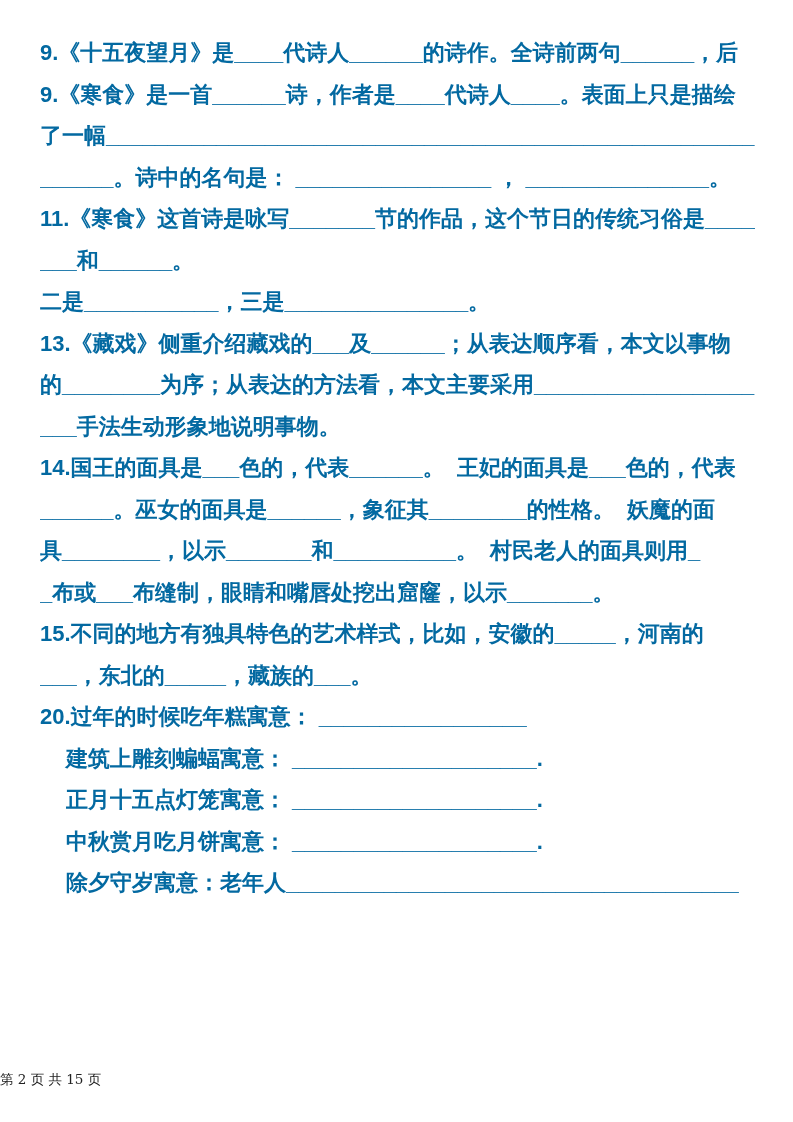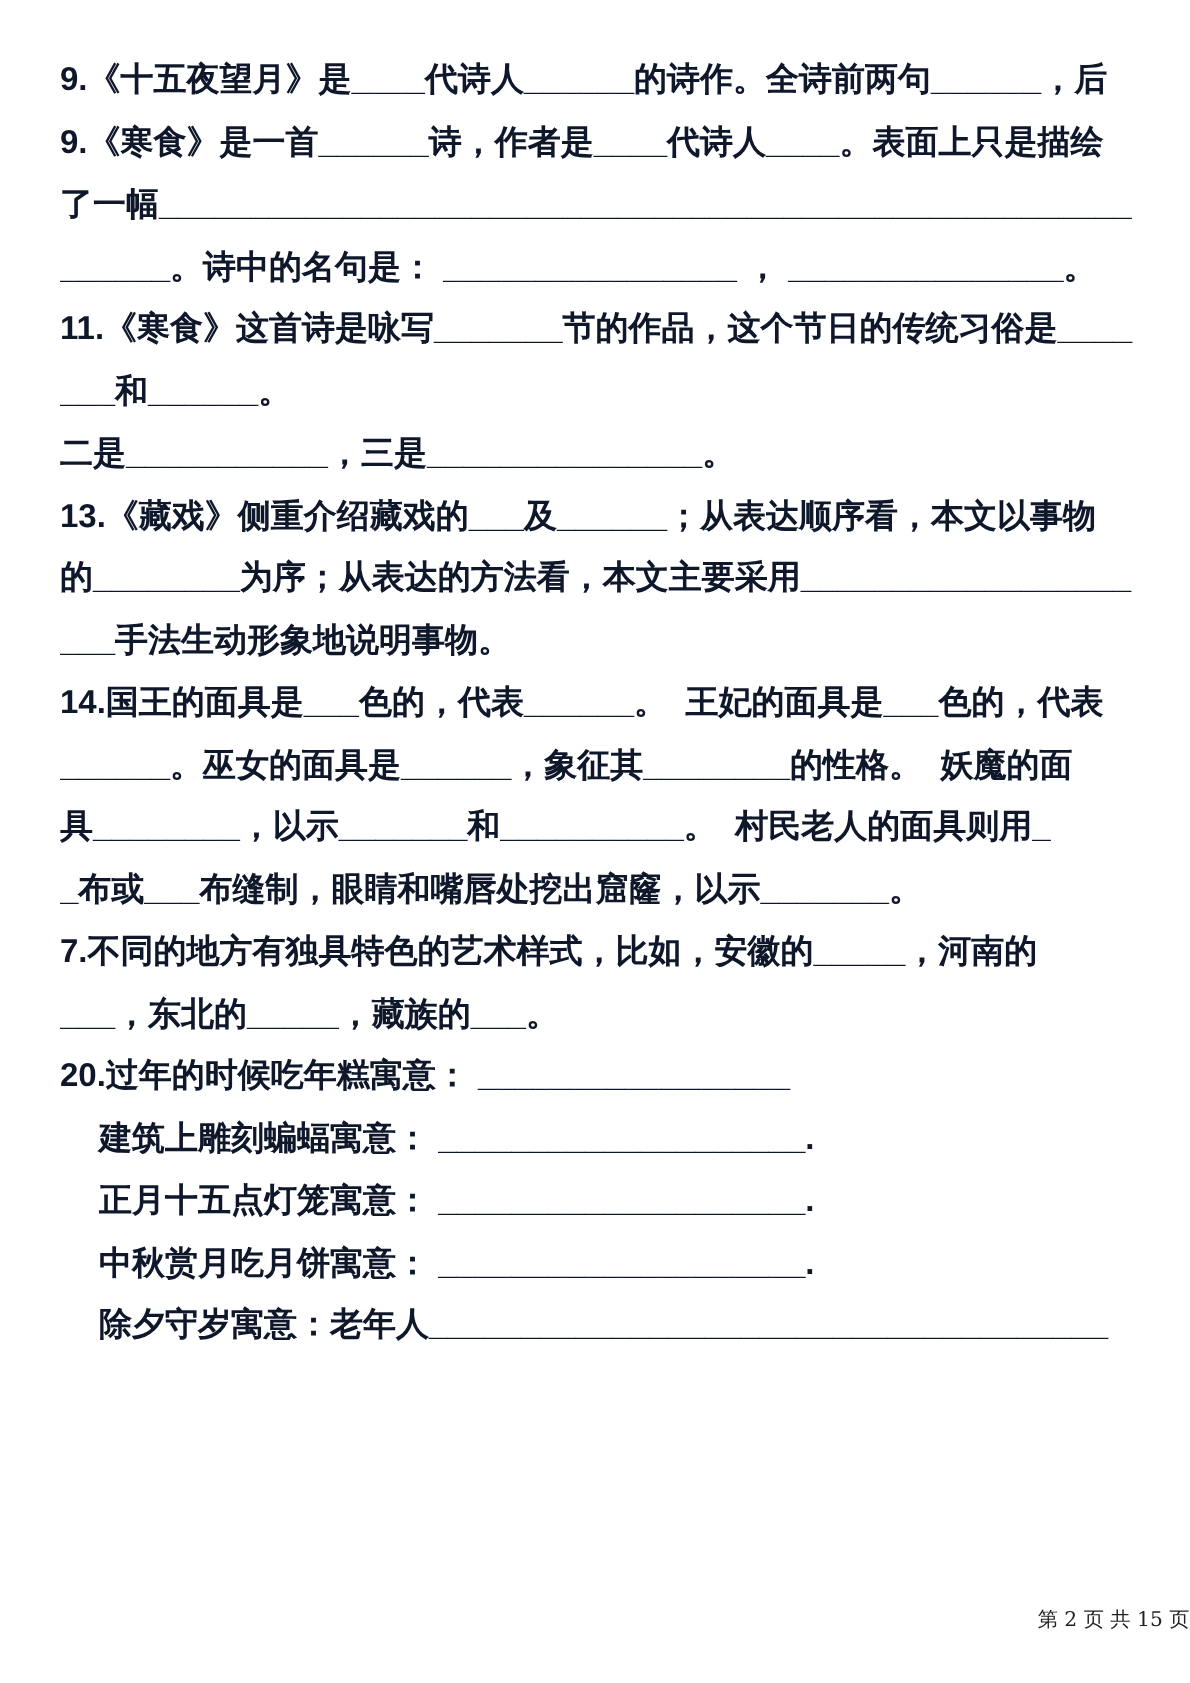--- a/index.html
+++ b/index.html
@@ -22,31 +22,31 @@
     top: 32px;
     width: 715px;
   }
   .line {
     margin: 0;
     font-size: 22px;
     font-weight: 600;
     line-height: 41.5px;
     white-space: pre;
     overflow: hidden;
-    color: #0f172a;
+    color: #0369a1;
   }
   .line.indent {
     padding-left: 26px;
   }
   .footer {
     position: absolute;
     left: 0;
     right: 0;
     bottom: 33px;
-    text-align: right;
+    text-align: left;
     font-family: "DejaVu Serif", "Liberation Serif", serif;
     font-size: 13.5px;
     color: #222222;
     white-space: pre;
   }
 </style>
 </head>
 <body>
 
 <div class="page">
@@ -58,21 +58,21 @@
       <p class="line">11.《寒食》这首诗是咏写_______节的作品，这个节日的传统习俗是_____</p>
       <p class="line">___和______。</p>
       <p class="line">二是___________，三是_______________。</p>
       <p class="line">13.《藏戏》侧重介绍藏戏的___及______；从表达顺序看，本文以事物</p>
       <p class="line">的________为序；从表达的方法看，本文主要采用__________________</p>
       <p class="line">___手法生动形象地说明事物。</p>
       <p class="line">14.国王的面具是___色的，代表______。  王妃的面具是___色的，代表</p>
       <p class="line">______。巫女的面具是______，象征其________的性格。  妖魔的面</p>
       <p class="line">具________，以示_______和__________。  村民老人的面具则用_</p>
       <p class="line">_布或___布缝制，眼睛和嘴唇处挖出窟窿，以示_______。</p>
-      <p class="line">7.不同的地方有独具特色的艺术样式，比如，安徽的_____，河南的</p>
+      <p class="line">15.不同的地方有独具特色的艺术样式，比如，安徽的_____，河南的</p>
       <p class="line">___，东北的_____，藏族的___。</p>
       <p class="line">20.过年的时候吃年糕寓意： _________________</p>
       <p class="line indent">建筑上雕刻蝙蝠寓意： ____________________.</p>
       <p class="line indent">正月十五点灯笼寓意： ____________________.</p>
       <p class="line indent">中秋赏月吃月饼寓意： ____________________.</p>
       <p class="line indent">除夕守岁寓意：老年人_____________________________________</p>
     </div>
   <div class="footer">第 2 页 共 15 页</div>
 </div>
 

